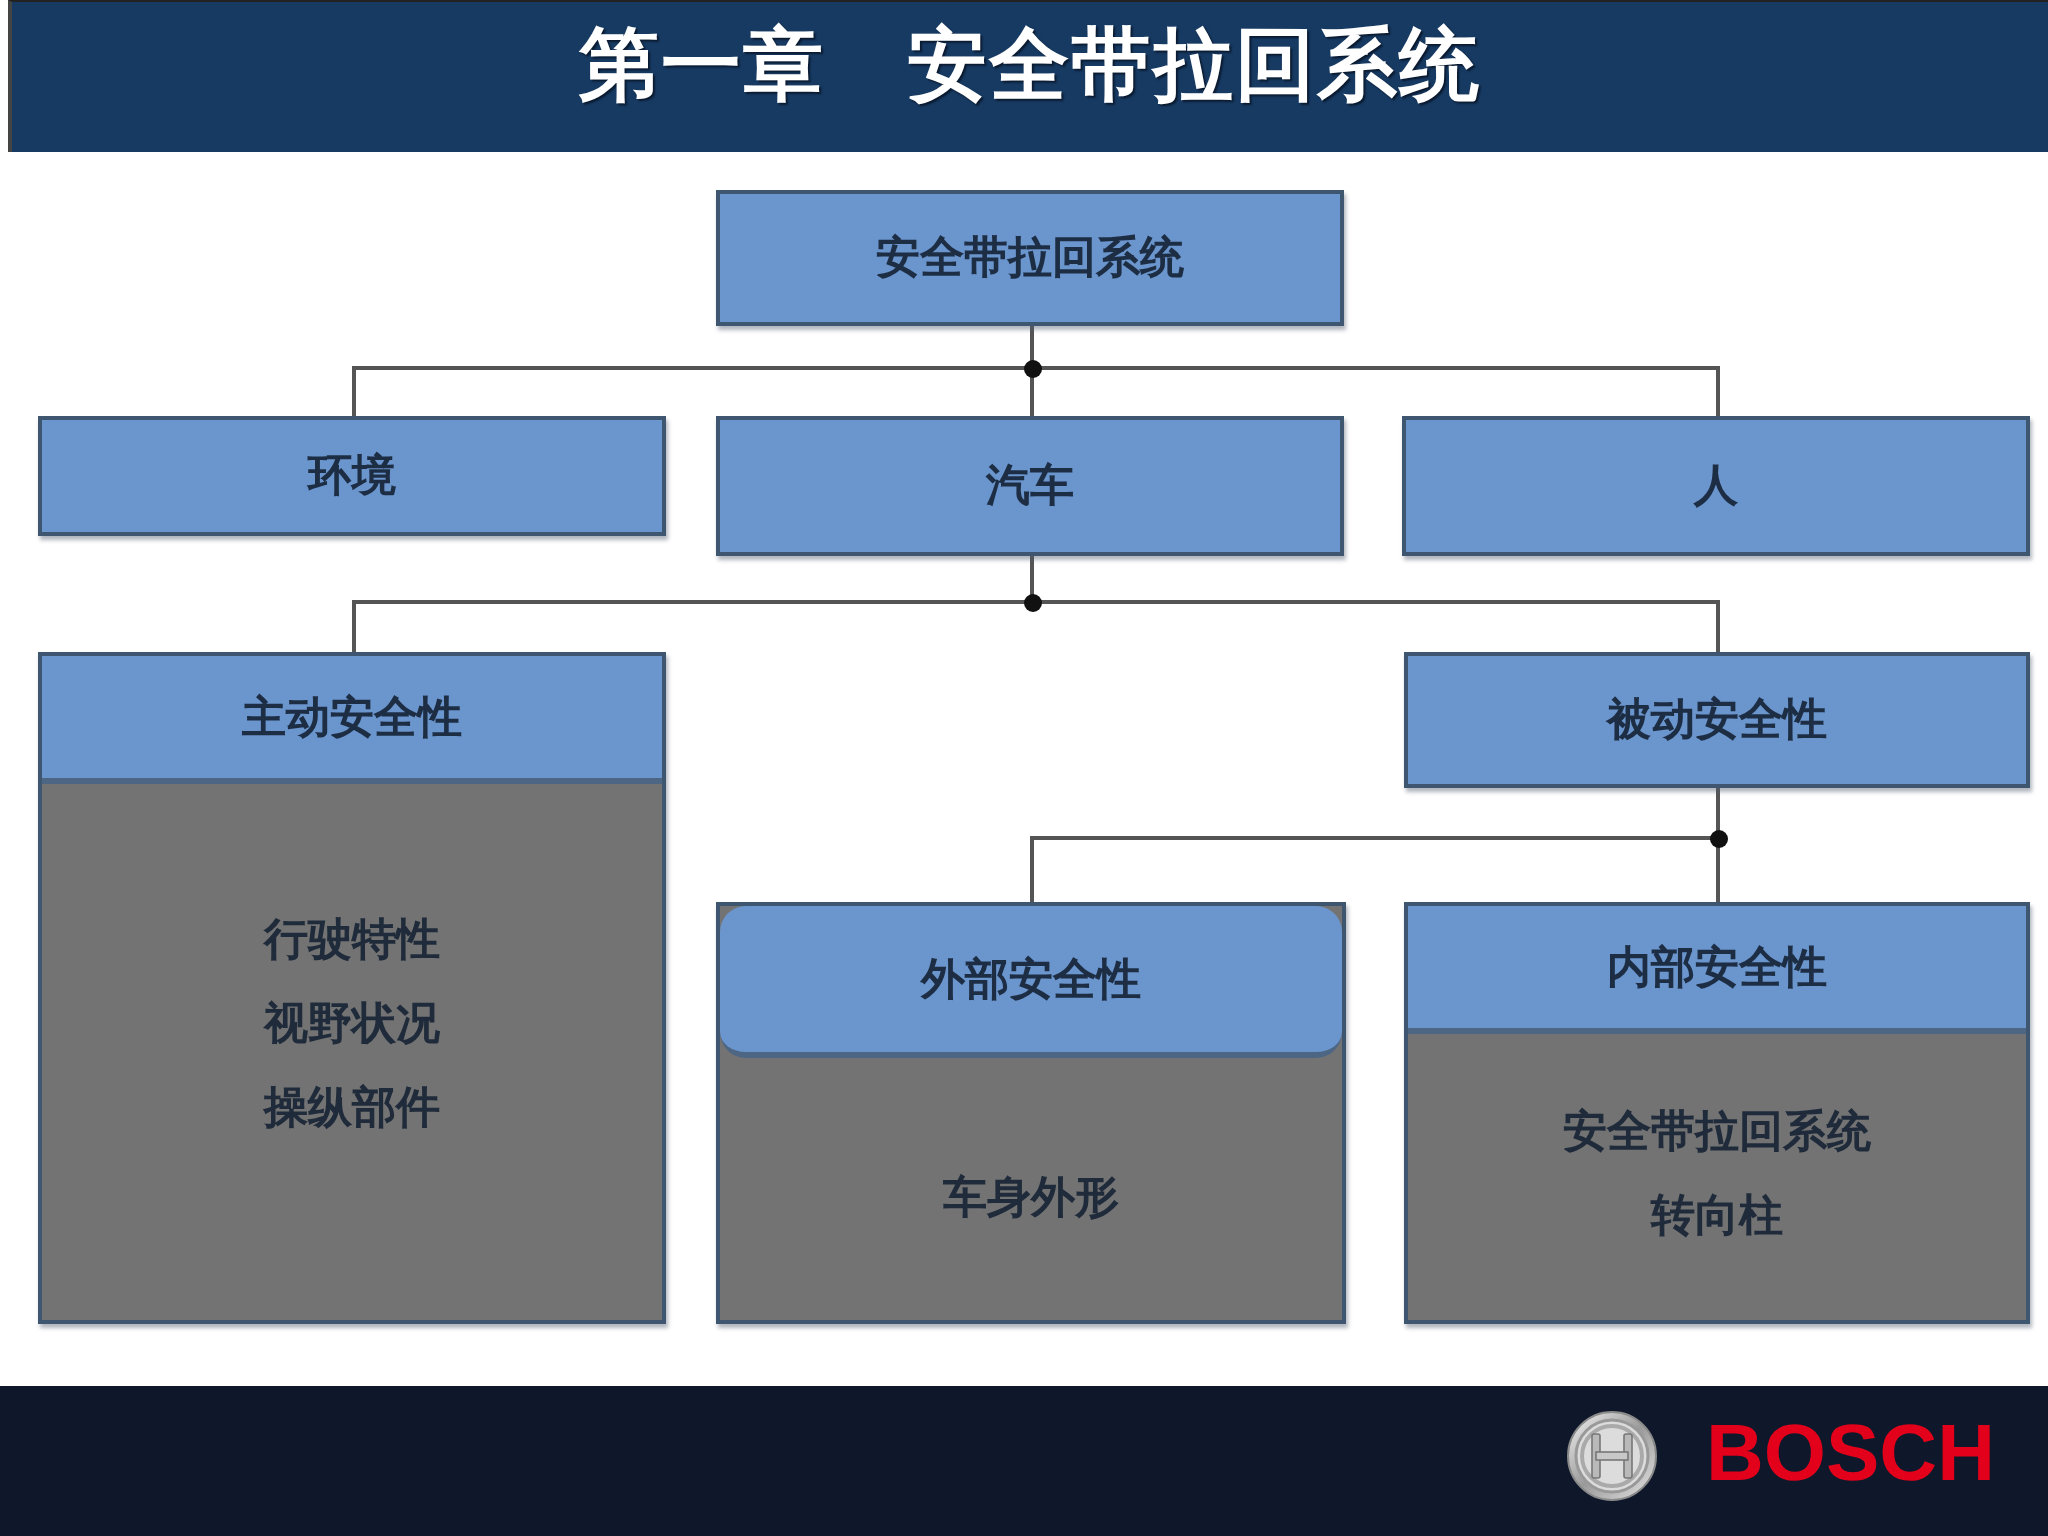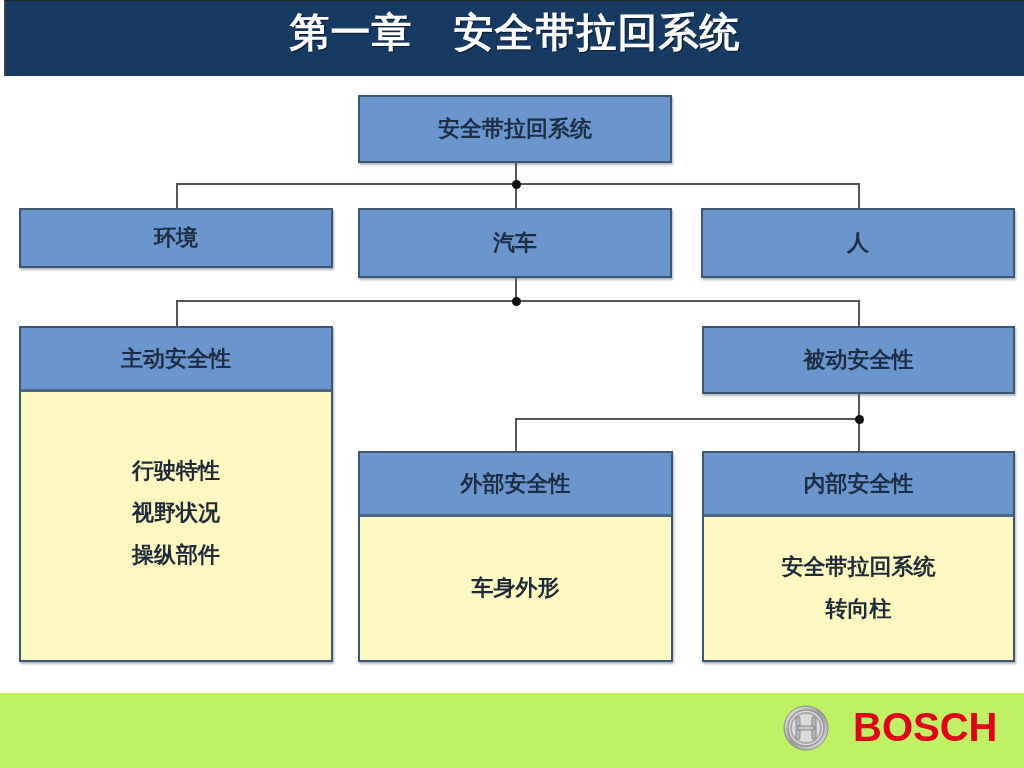--- a/index.html
+++ b/index.html
@@ -30,21 +30,21 @@
     border: 2px solid #3f5671;
     box-shadow: 1px 2px 2px rgba(80,90,110,0.45);
     color: #1d2e44;
     display: flex; align-items: center; justify-content: center;
     font-family: "DejaVu Serif", "Liberation Serif", serif;
     font-weight: bold; font-size: 22px;
   }
   .card {
     position: absolute; box-sizing: border-box;
     border: 2px solid #3f5671;
-    background: #fef9c3;
+    background: #737373;
     box-shadow: 1px 2px 2px rgba(80,90,110,0.45);
   }
   .card-head {
     box-sizing: border-box; width: 100%;
     background: #6b95cd;
     border-bottom: 3px solid #4d6684;
     color: #1d2e44;
     display: flex; align-items: center; justify-content: center;
     font-family: "DejaVu Serif", "Liberation Serif", serif;
     font-weight: bold; font-size: 22px;
@@ -52,21 +52,21 @@
   .card-body {
     display: flex; flex-direction: column; align-items: center; justify-content: center;
     color: #1f2b3a;
     font-family: "DejaVu Serif", "Liberation Serif", serif;
     font-weight: bold; font-size: 22px; line-height: 42px;
   }
   .line { position: absolute; background: #555; }
   .dot { position: absolute; width: 9px; height: 9px; border-radius: 50%; background: #111; }
   .footer {
     position: absolute; left: 0; top: 693px; width: 1024px; height: 75px;
-    background: #bef264;
+    background: #0f172a;
   }
   .bosch-logo { position: absolute; left: 782px; top: 11px; width: 48px; height: 48px; }
   .bosch-text {
     position: absolute; left: 853px; top: 12px;
     font-family: "Liberation Sans", "DejaVu Sans", sans-serif;
     font-weight: bold; font-size: 40px; color: #e2001a; letter-spacing: 0px;
   }
 </style>
 </head>
 <body>
@@ -117,21 +117,21 @@
       <span>视野状况</span>
       <span>操纵部件</span>
     </div>
   </div>
 
   <div class="box" style="left:702px; top:326px; width:313px; height:68px;">
     <span>被动安全性</span>
   </div>
 
   <div class="card" style="left:358px; top:451px; width:315px; height:211px;">
-    <div class="card-head" style="height:64px;">
+    <div class="card-head" style="height:76px;border-radius:13px;">
       <span>外部安全性</span>
     </div>
     <div class="card-body" style="height:140px;">
       <span>车身外形</span>
     </div>
   </div>
 
   <div class="card" style="left:702px; top:451px; width:313px; height:211px;">
     <div class="card-head" style="height:64px;">
       <span>内部安全性</span>

